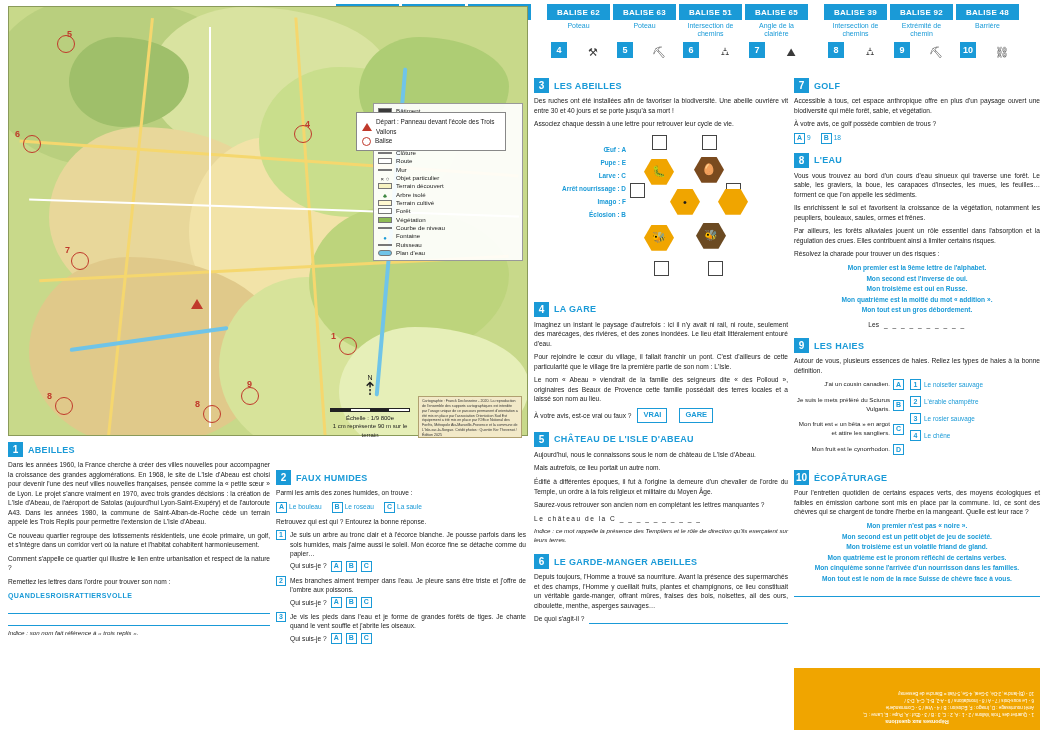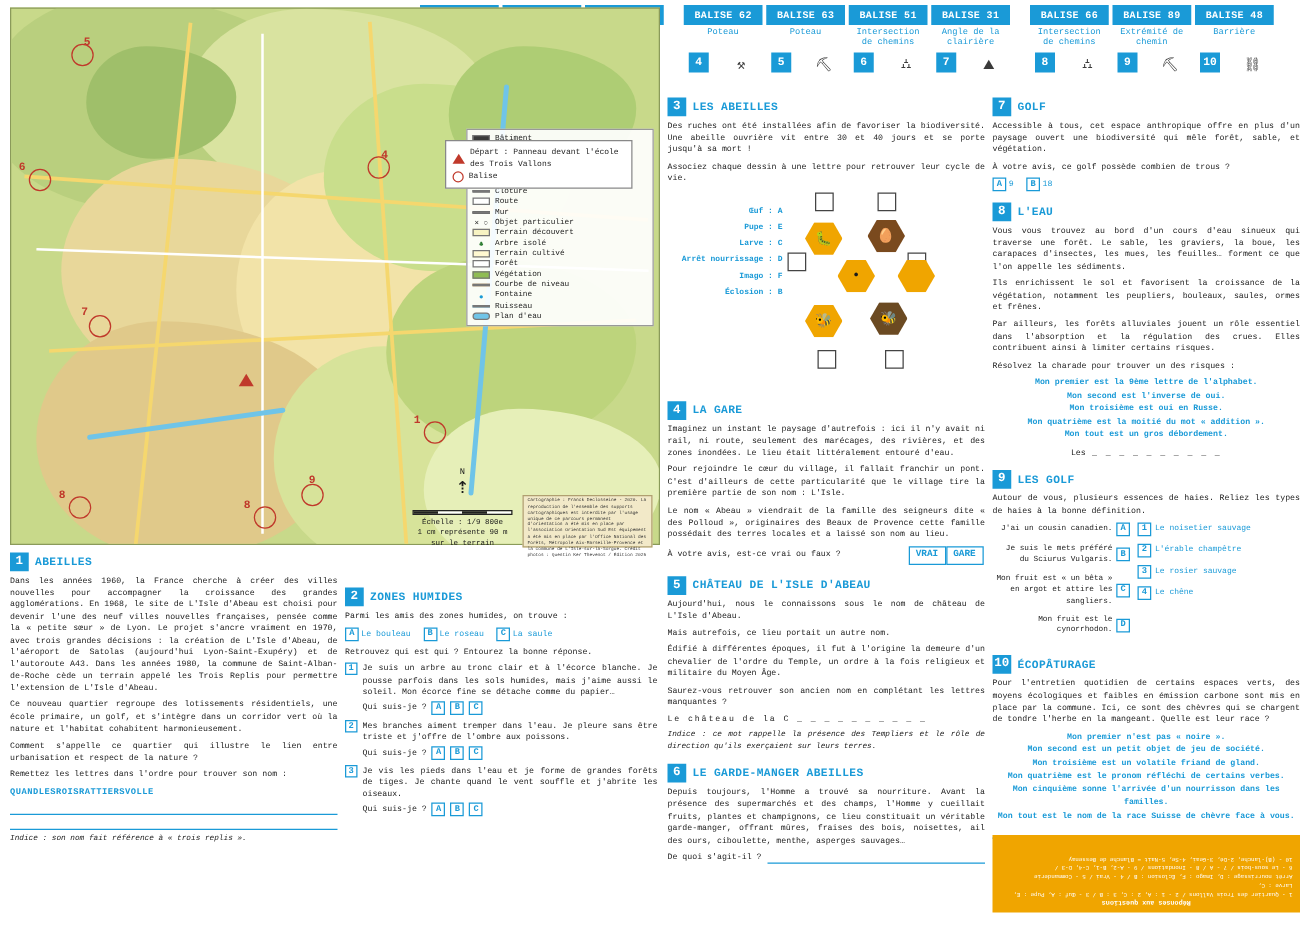--- a/index.html
+++ b/index.html
@@ -6,21 +6,21 @@
   html, body { margin:0; padding:0; }
   body {
     width:1046px; height:740px;
     font-family:"Liberation Sans", sans-serif;
     background:#ffffff;
     color:#1b1b1b;
     font-size:8px;
     overflow:hidden;
     position:relative;
   }
-  .page { position:relative; width:1046px; height:740px;font-family:Liberation Mono, monospace; }
+  .page { position:relative; width:1046px; height:740px; }
 
   
   .balise-strip {
     position:absolute; top:4px; left:336px; width:706px; height:62px;
     display:flex; gap:3px;
   }
   .bgroup { display:flex; gap:3px; }
   .bgap { width:10px; }
   .balise {
     width:63px; position:relative;
@@ -122,21 +122,21 @@
   .abeille-wrap { position:relative; height:160px; margin-top:2px; }
   .abeille-labels { position:absolute; left:0; top:10px; width:92px; text-align:right; font-size:6.4px; line-height:2.05; color:#1a9ad7; font-weight:bold;}
   .hexgrid { position:absolute; left:96px; top:0; width:150px; height:158px; }
   .hex {
     position:absolute; width:30px; height:26px; background:#f0a500;
     clip-path:polygon(25% 0%,75% 0%,100% 50%,75% 100%,25% 100%,0% 50%);
     display:flex; align-items:center; justify-content:center; font-size:11px;
   }
   .sqbox { position:absolute; width:15px; height:15px; border:1px solid #444; background:#fff; }
 
-  .vraifaux { display:inline-flex; gap:0; vertical-align:middle;margin-left:48px; }
+  .vraifaux { display:inline-flex; gap:12px; vertical-align:middle; }
   .vf {
     border:1px solid #1a9ad7; color:#1a9ad7; font-weight:bold; font-size:7.5px;
     padding:1px 5px; background:#fff;
   }
 
   .charade { text-align:center; color:#1a9ad7; font-weight:bold; font-size:6.6px; line-height:1.6; margin:4px 0; }
   .dashes { letter-spacing:1.5px; }
 
   
   .match { display:flex; gap:6px; margin-top:4px; }
@@ -213,40 +213,40 @@
       </div>
       <div class="balise">
         <div class="head">BALISE 51</div>
         <div class="sub">Intersection de chemins</div>
         <div class="numwrap">
           <div class="num">6</div>
           <div class="pic">⛼</div>
         </div>
       </div>
       <div class="balise">
-        <div class="head">BALISE 31</div>
+        <div class="head">BALISE 65</div>
         <div class="sub">Angle de la clairière</div>
         <div class="numwrap">
           <div class="num">7</div>
           <div class="pic">⛰</div>
         </div>
       </div>
     </div>
     <div class="bgap"></div>
     <div class="bgroup">
       <div class="balise">
-        <div class="head">BALISE 66</div>
+        <div class="head">BALISE 39</div>
         <div class="sub">Intersection de chemins</div>
         <div class="numwrap">
           <div class="num">8</div>
           <div class="pic">⛼</div>
         </div>
       </div>
       <div class="balise">
-        <div class="head">BALISE 89</div>
+        <div class="head">BALISE 92</div>
         <div class="sub">Extrémité de chemin</div>
         <div class="numwrap">
           <div class="num">9</div>
           <div class="pic">⛏</div>
         </div>
       </div>
       <div class="balise">
         <div class="head">BALISE 48</div>
         <div class="sub">Barrière</div>
         <div class="numwrap">
@@ -413,21 +413,21 @@
         <div class="answerline"></div>
         <p class="ital">Indice : son nom fait référence à « trois replis ».</p>
       </div>
     </div>
   </div>
 
   <div id="col2" style="top:470px;">
     <div class="block">
       <div class="sechead">
         <div class="secnum">2</div>
-        <div class="sectitle">ZONES HUMIDES</div>
+        <div class="sectitle">FAUX HUMIDES</div>
       </div>
       <div class="body">
         <p>Parmi les amis des zones humides, on trouve :</p>
         <div style="display:flex;gap:10px;margin-bottom:4px;">
           <span><span class="letterbox">A</span><span class="bluec">Le bouleau</span></span>
           <span><span class="letterbox">B</span><span class="bluec">Le roseau</span></span>
           <span><span class="letterbox">C</span><span class="bluec">La saule</span></span>
         </div>
         <p>Retrouvez qui est qui ? Entourez la bonne réponse.</p>
 
@@ -602,21 +602,21 @@
         <div style="display:flex;gap:5px;justify-content:center;">
           <span>Les</span>
           <span class="dashes">_ _ _ _ _ _ _ _ _ _</span>
         </div>
       </div>
     </div>
 
     <div class="block">
       <div class="sechead">
         <div class="secnum">9</div>
-        <div class="sectitle">LES GOLF</div>
+        <div class="sectitle">LES HAIES</div>
       </div>
       <div class="body">
         <p>Autour de vous, plusieurs essences de haies. Reliez les types de haies à la bonne définition.</p>
       </div>
       <div class="match">
         <div class="left">
           <div class="mrow">
             <span>J'ai un cousin canadien.</span>
             <span class="mbox">A</span>
           </div>

